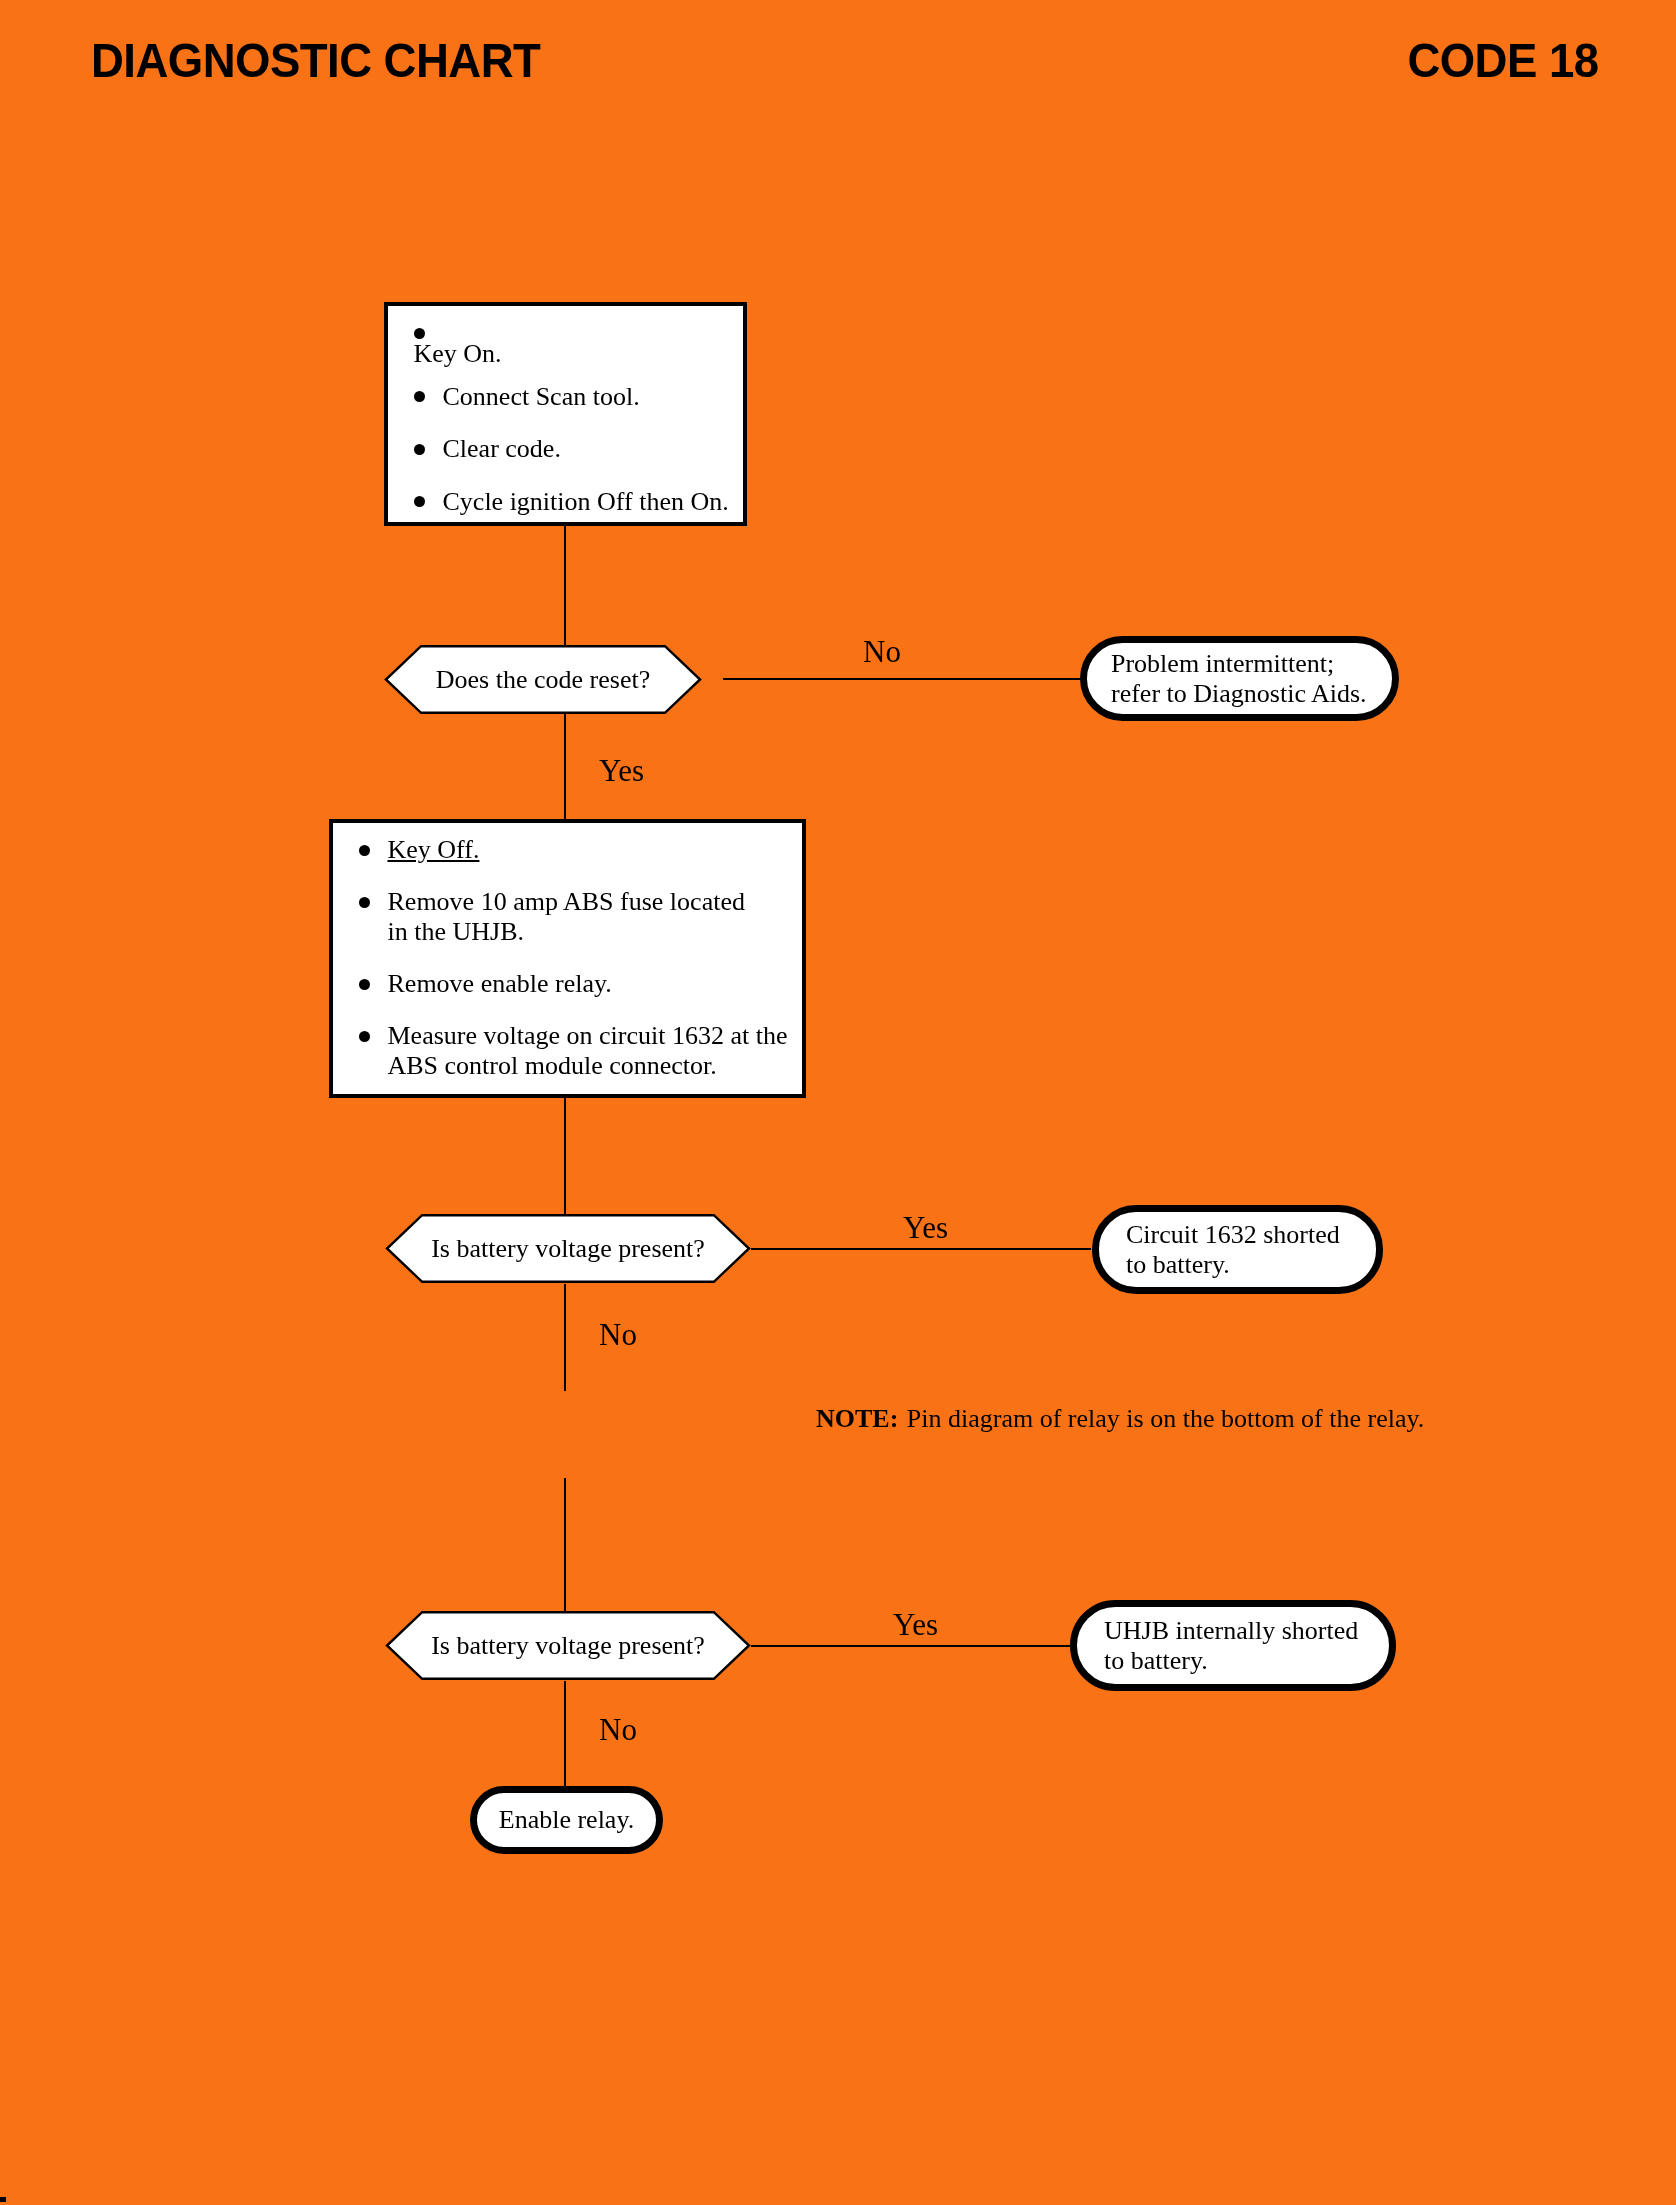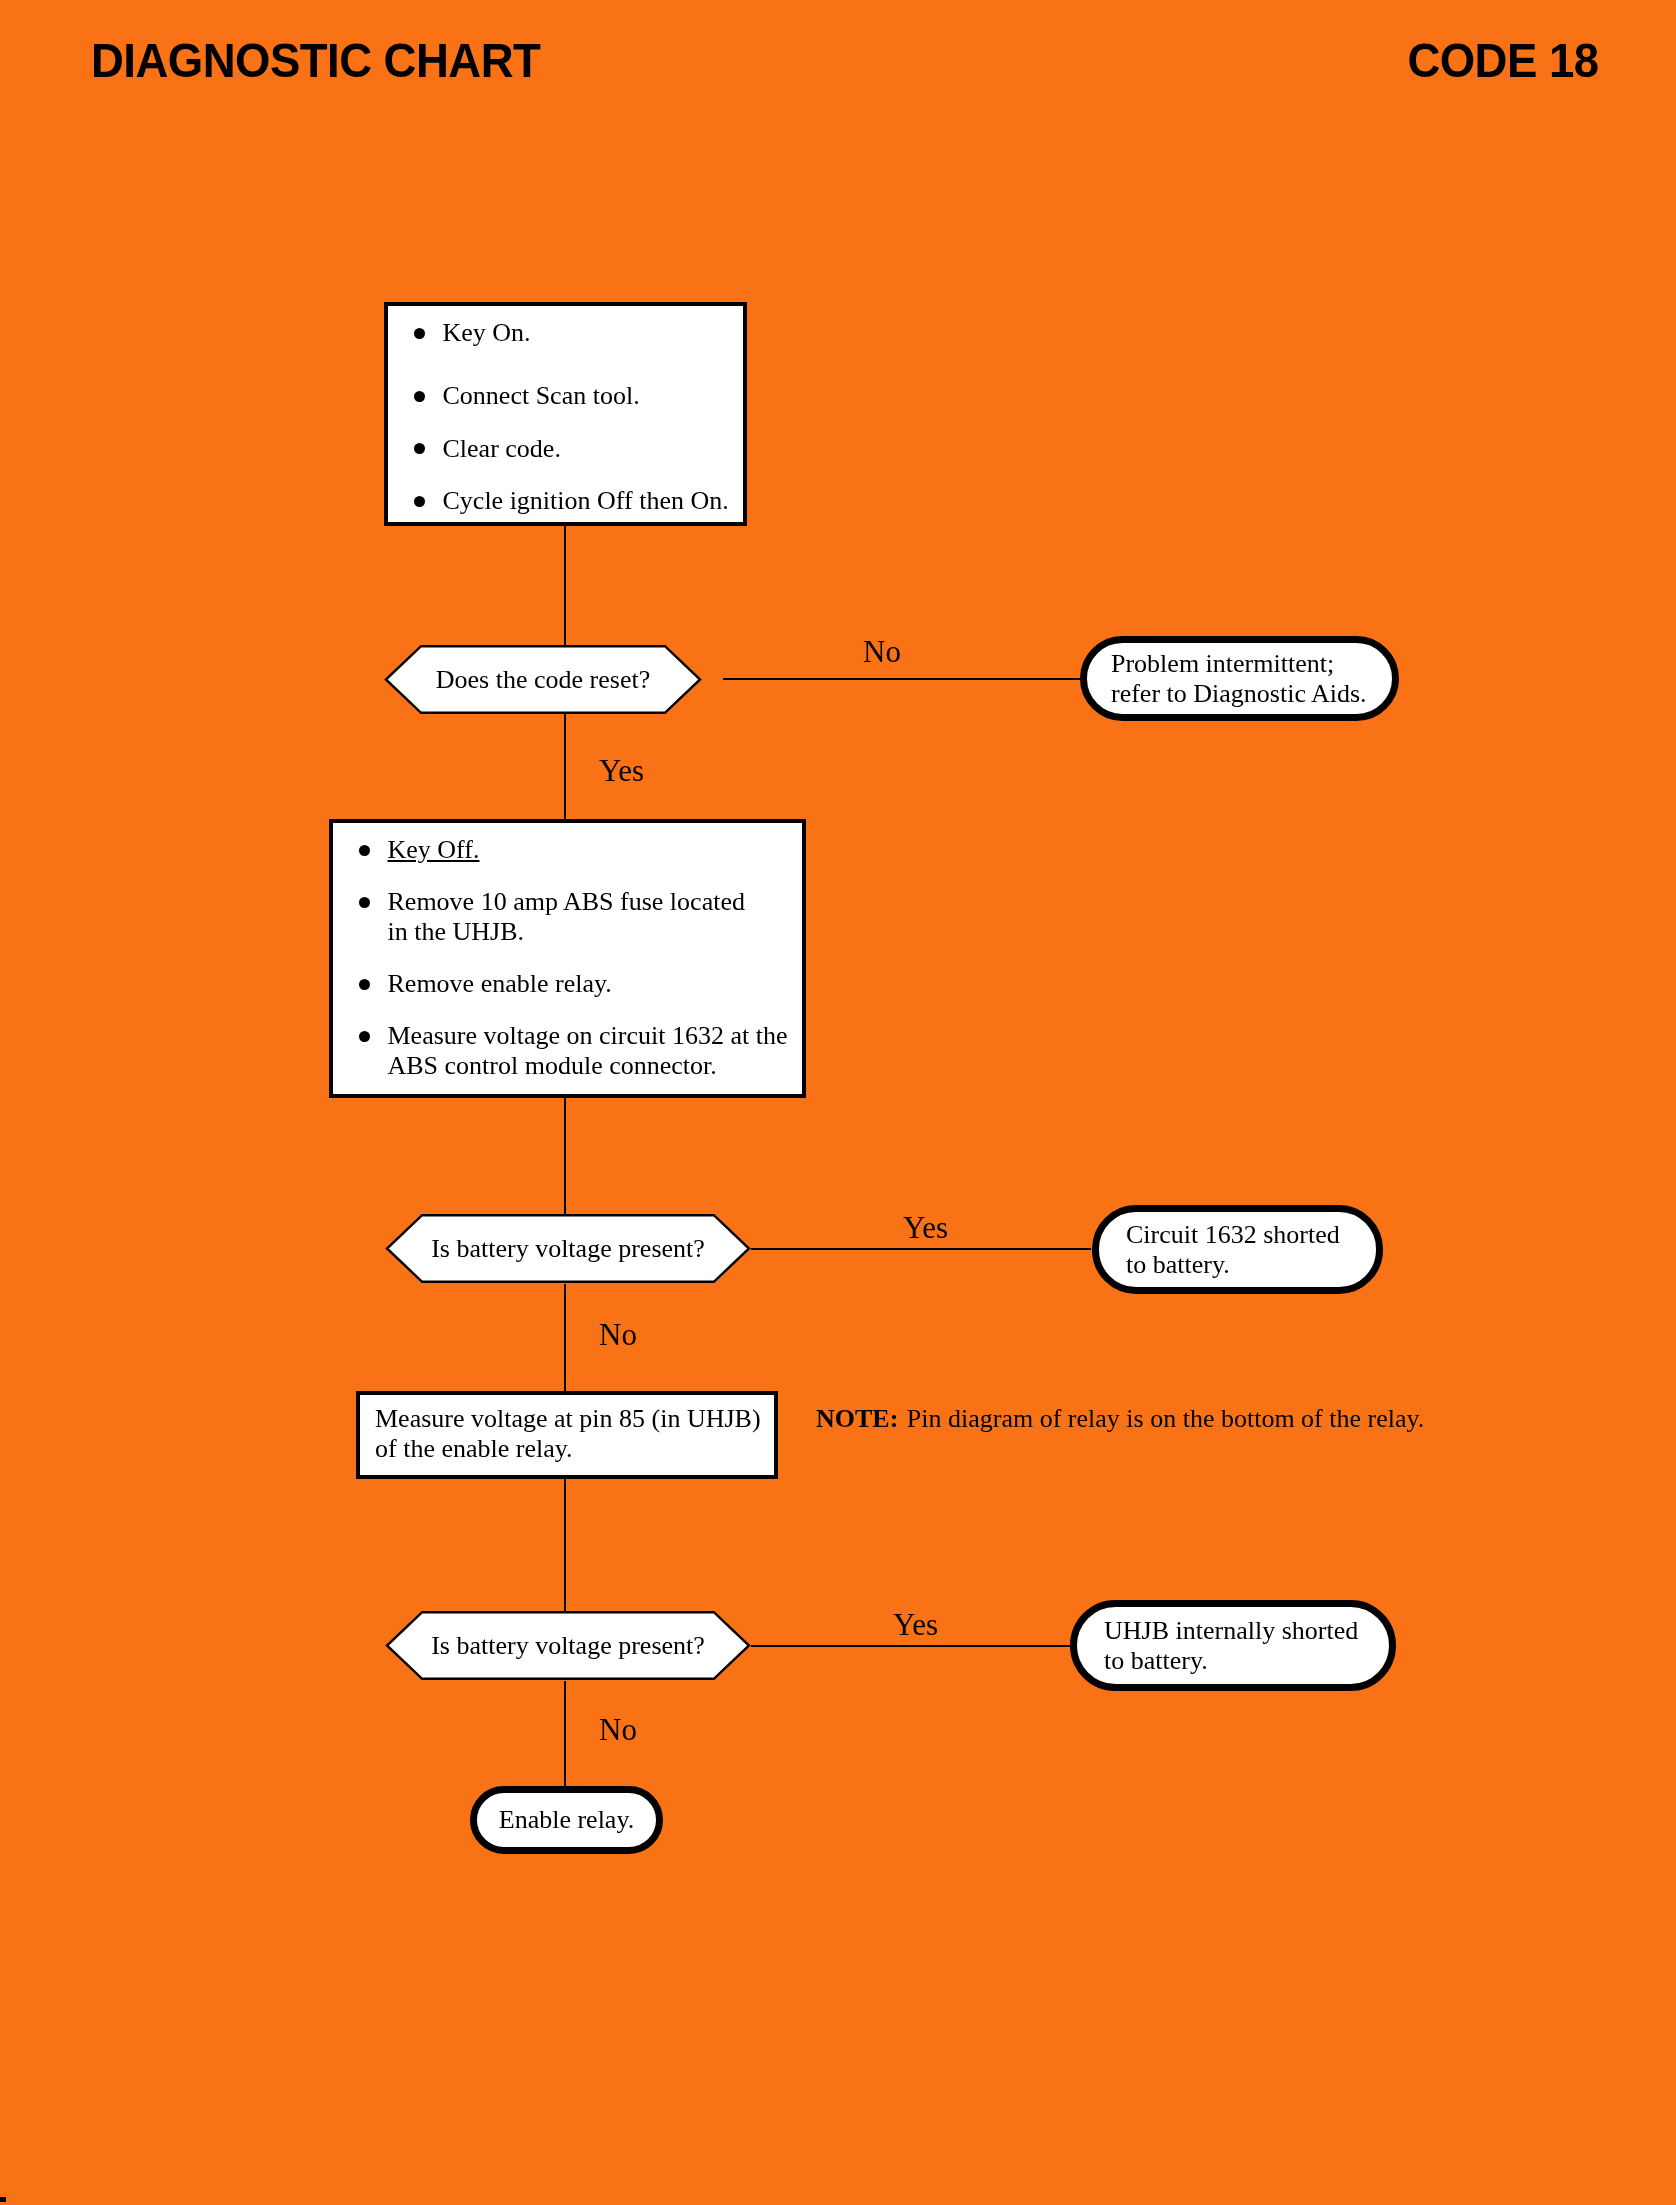--- a/index.html
+++ b/index.html
@@ -37,21 +37,21 @@
 </head>
 <body>
 
 <div class="page">
 
   <div class="abs hdr hdr-left" style="left:91px; top:32px;">DIAGNOSTIC CHART</div>
   <div class="abs hdr hdr-right" style="right:78px; top:32px;">CODE 18</div>
 
   <div class="abs pbox" style="left:384px; top:302px; width:363px; height:224px;">
     <div class="pbox-inner">
-      <div class="item" style="margin-bottom:33px;">
+      <div class="item" style="margin-bottom:13px;flex-direction:column;">
         <span class="dot"></span>
         <div class="txt">Key On.</div>
       </div>
       <div class="item" style="margin-bottom:22.5px;">
         <span class="dot"></span>
         <div class="txt">Connect Scan tool.</div>
       </div>
       <div class="item" style="margin-bottom:22.5px;">
         <span class="dot"></span>
         <div class="txt">Clear code.</div>
@@ -127,26 +127,20 @@
   <div class="abs hline" style="left:751px; top:1248px; width:340px;"></div>
 
   <div class="abs stadium" style="left:1092px; top:1205px; width:291px; height:89px; border-radius:44px; padding-left:27px;">
     <div class="txt">Circuit 1632 shorted</div>
     <div class="txt">to battery.</div>
   </div>
 
   <div class="abs lbl" style="left:599px; top:1320px;">No</div>
   <div class="abs vline" style="left:564px; top:1284px; height:107px;"></div>
 
-  <div class="abs pbox" style="left:356px; top:1391px; width:422px; height:88px;">
-    <div style="padding:9px 8.5px 0 15px;">
-      <div class="txt">Measure voltage at pin 85 (in UHJB)</div>
-      <div class="txt">of the enable relay.</div>
-    </div>
-  </div>
 
   <div class="abs note-line" style="left:816px; top:1404px;">
     <span class="note-label">NOTE:</span><span class="note-text">Pin diagram of relay is on the bottom of the relay.</span>
   </div>
 
   <div class="abs vline" style="left:564px; top:1478px; height:133px;"></div>
 
   <div class="abs hex" style="left:385px; top:1611px; width:366px; height:69px;">
     <svg width="366" height="69" viewBox="0 0 602 114">
       <polygon points="60,2 542,2 600,57 542,112 60,112 2,57" fill="#ffffff" stroke="#000000" stroke-width="4"></polygon>

